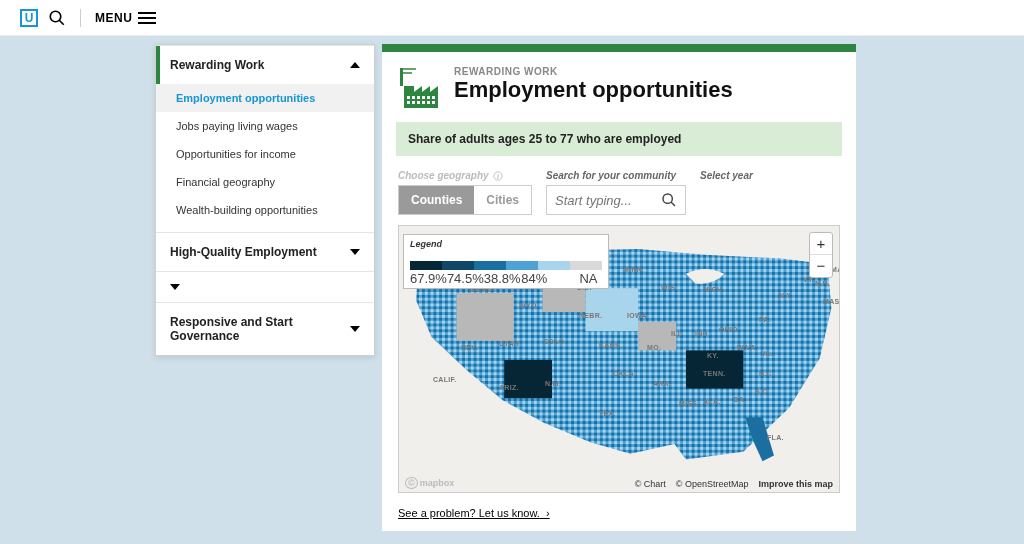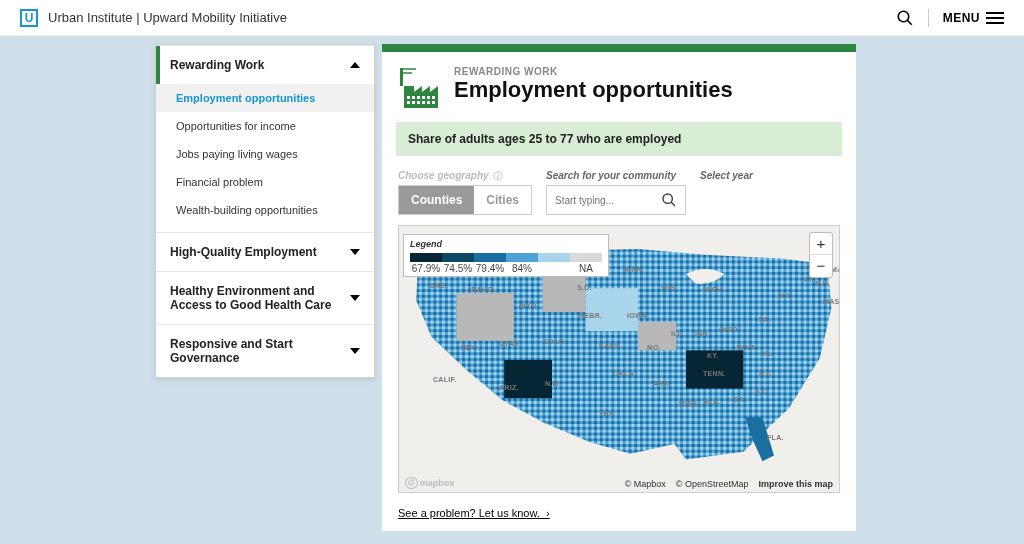--- a/index.html
+++ b/index.html
@@ -35,59 +35,58 @@
   .crumb { font-size:10px; letter-spacing:0.5px; color:#888; font-weight:600;}
   .h1 { font-size:22px; font-weight:800; color:#111;}
   .desc-banner { background:#d9ecd5; padding:10px 12px; margin:0 -2px 14px; font-size:12px; font-weight:700; color:#222;}
   .controls { display:flex; gap:14px; margin-bottom:10px;}
   .ctrl { display:flex; flex-direction:column; gap:4px;}
   .ctrl-lbl { font-size:10px; color:#666; font-style:italic; display:flex; align-items:center; gap:4px; font-weight:600;}
   .geo-toggle { display:flex; border:1px solid #ccc;text-align:center;}
   .geo-btn { padding:7px 12px; font-size:12px; background:#fff; color:#9a9a9a; font-weight:700;}
   .geo-btn.on { background:#9a9a9a; color:#fff;}
   .searchbox { width:140px; border:1px solid #ccc; padding:6px 8px; display:flex; align-items:center; justify-content:space-between;}
-  .searchbox input { border:none; outline:none; font-size:10px; color:#888; width:100px;}
+  .searchbox input { border:none; outline:none; font-size:13px; font-style:italic; color:#888; width:100px;}
   .yearbox { width:140px; border:1px solid #1696d2; padding:6px 10px; display:flex; align-items:center; justify-content:space-between; font-size:12px; color:#333; font-weight:600;}
   .yearbox .tri { border-left:5px solid transparent; border-right:5px solid transparent; border-top:6px solid #1696d2;}
 
   .view-tabs { display:flex; gap:4px; margin-bottom:-1px;}
   .vtab { padding:7px 16px; border:1px solid #ccc; font-size:12px; font-weight:700; background:#fff; color:#555; cursor:pointer;}
   .vtab.active{ color:#1696d2; border-bottom:1px solid #fff;}
 
   .map-frame { border:1px solid #ccc; height:268px; position:relative; background:#f0efec; overflow:hidden;}
   .zoom-ctl { position:absolute; right:6px; top:6px; width:24px; background:#fff; border:1px solid #bbb; border-radius:3px; font-size:15px; text-align:center;}
   .zoom-ctl div { height:22px; line-height:22px; border-bottom:1px solid #ddd; cursor:pointer;}
   .zoom-ctl div:last-child{border-bottom:none;}
 
   .legend-box{ position:absolute; left:4px; top:8px; width:206px; background:#fff; border:1px solid #bbb; padding:4px 6px 2px; font-size:9px;}
-  .legend-box .lt{ font-style:italic; font-weight:600; margin-bottom:4px;}
+  .legend-box .lt{ font-style:italic; font-weight:600; margin-bottom:12px;}
   .legend-ramp{ display:flex; height:9px;}
   .legend-ramp span{ flex:1;}
-  .legend-ticks{ display:flex; font-size:10px; color:#444; margin-top:1px;}
+  .legend-ticks{ display:flex; font-size:13px; color:#444; margin-top:1px;}
   .legend-ticks span{ flex:1; text-align:center;}
 
   .attrib{ position:absolute; bottom:3px; right:6px; font-size:9px; display:flex; gap:10px;}
   .attrib a{ color:#333;}
   .attrib .imp{ font-weight:700;}
   .mb-logo{ position:absolute; left:6px; bottom:4px; font-size:9px; color:#bbb; font-weight:700;}
   .mb-logo::before{content:"©"; border:1px solid #bbb; border-radius:50%; padding:0 2px; margin-right:2px;}
 
   .problem { padding:10px 0 0 0;}
   .problem a{ font-size:11px; color:#000; text-decoration:underline;}
 
   
   .us-map{ position:absolute; inset:0;}
   .state-label{position:absolute; font-size:7px; color:#777; font-weight:600; pointer-events:none; letter-spacing:0.3px;}
 </style>
 </head>
 <body>
 
 <div class="topbar">
   <div class="logo-sq">U</div>
-  <div class="brand">Urban Institute | Upward Mobility Initiative</div>
   <div class="top-icons">
     <svg width="18" height="18" viewBox="0 0 24 24" fill="none" stroke="#000" stroke-width="2.2">
         <circle cx="10" cy="10" r="7"></circle>
         <line x1="21" y1="21" x2="15" y2="15"></line>
       </svg>
     <div class="sep-v"></div>
     <div class="menu-wrap">
       <span>MENU</span>
       <div class="hamb">
           <span></span>
@@ -102,36 +101,35 @@
 
   <div class="panel-sidebar">
 
     <div class="acc">
       <div class="acc-summary active">
         <span>Rewarding Work</span>
         <span class="caret up"></span>
       </div>
       <div class="sublist">
         <div class="sub-item sel">Employment opportunities</div>
+        <div class="sub-item">Jobs paying living wages</div>
         <div class="sub-item">Opportunities for income</div>
-        <div class="sub-item">Jobs paying living wages</div>
-        <div class="sub-item">Financial problem</div>
+        <div class="sub-item">Financial geography</div>
         <div class="sub-item">Wealth-building opportunities</div>
       </div>
     </div>
 
     <div class="acc">
       <div class="acc-summary">
         <span>High-Quality Employment</span>
         <span class="caret"></span>
       </div>
     </div>
     <div class="acc">
       <div class="acc-summary">
-        <span style="max-width:170px">Healthy Environment and Access to Good Health Care</span>
         <span class="caret"></span>
       </div>
     </div>
     <div class="acc">
       <div class="acc-summary">
         <span>Responsive and Start Governance</span>
         <span class="caret"></span>
       </div>
     </div>
   </div>
@@ -278,35 +276,35 @@
               <span style="background: rgb(6, 38, 54);"></span>
               <span style="background: rgb(15, 71, 103);"></span>
               <span style="background: rgb(27, 110, 160);"></span>
               <span style="background: rgb(78, 162, 214);"></span>
               <span style="background: rgb(168, 212, 236);"></span>
               <span style="background: rgb(217, 217, 217);"></span>
             </div>
           <div class="legend-ticks" id="legend-ticks">
               <span>67.9%</span>
               <span>74.5%</span>
-              <span>79.4%</span>
+              <span>38.8%</span>
               <span>84%</span>
               <span></span>
               <span>NA</span>
             </div>
         </div>
 
         <div class="zoom-ctl">
           <div>+</div>
           <div>−</div>
         </div>
 
         <div class="mb-logo">mapbox</div>
         <div class="attrib">
-          <a>© Mapbox</a>
+          <a>© Chart</a>
           <a>© OpenStreetMap</a>
           <a class="imp">Improve this map</a>
         </div>
       </div>
 
       <div class="problem">
         <a><span>See a problem? Let us know.</span> &nbsp;›</a>
       </div>
 
     </div>

